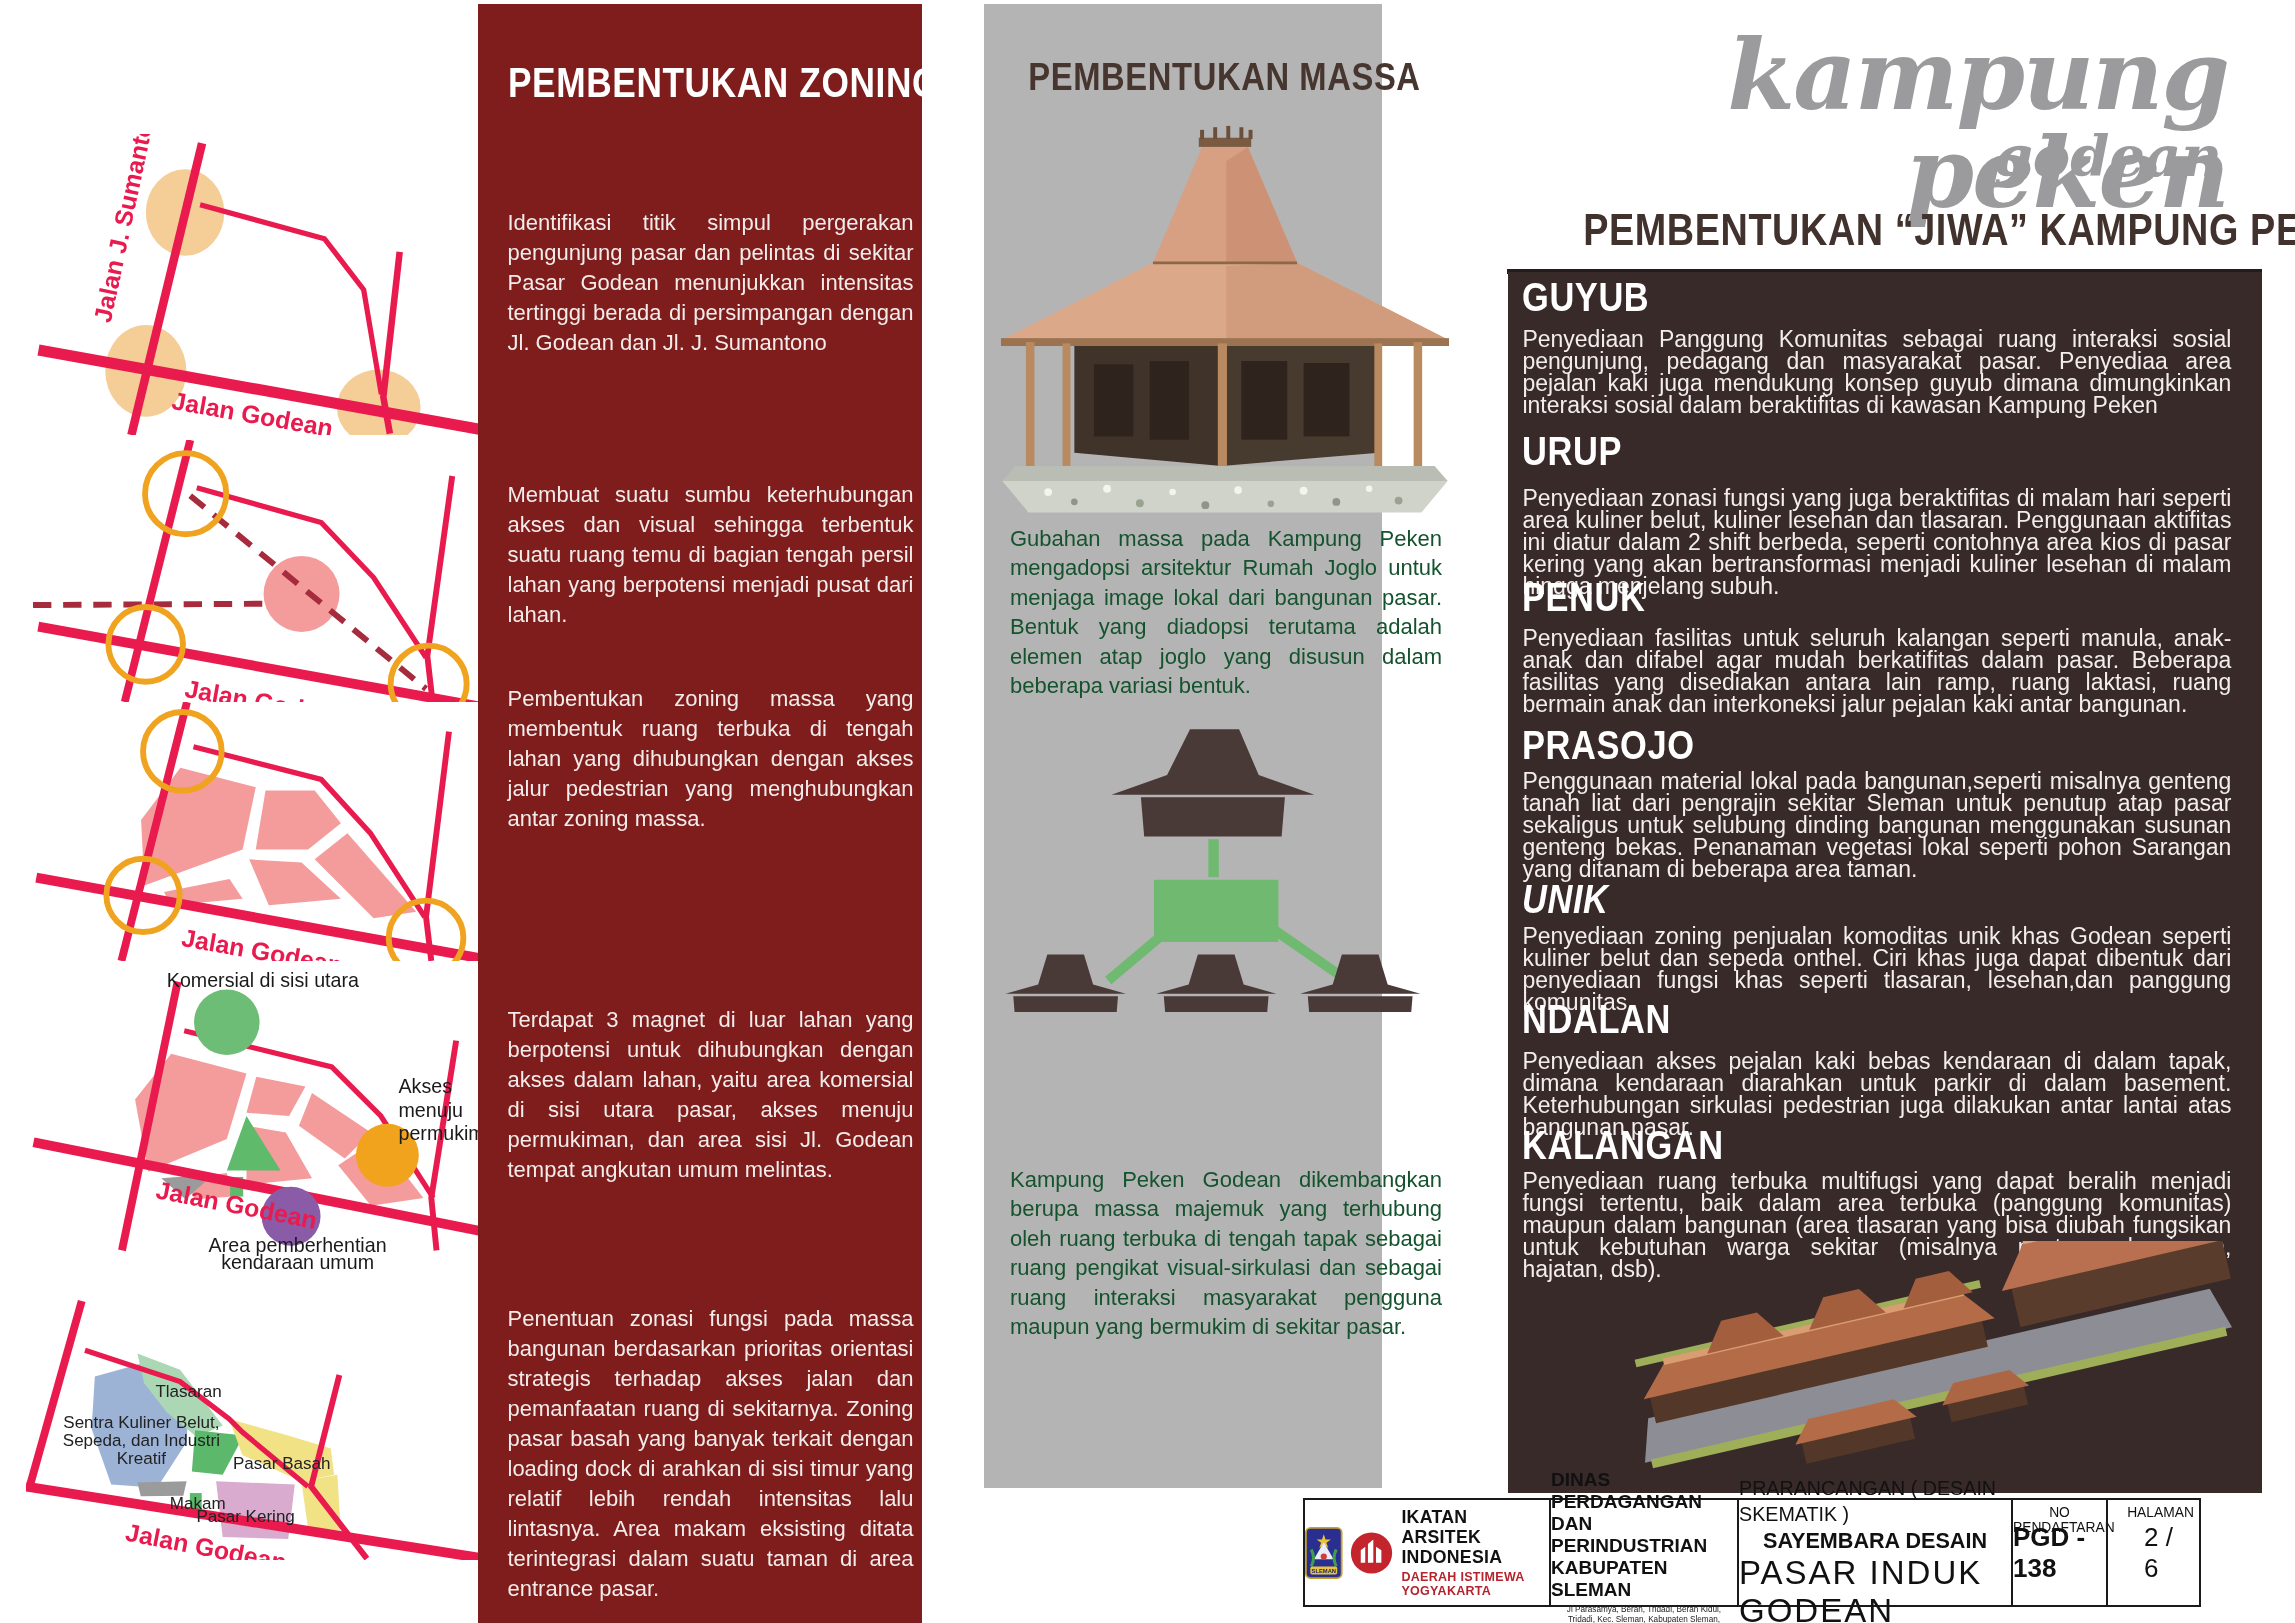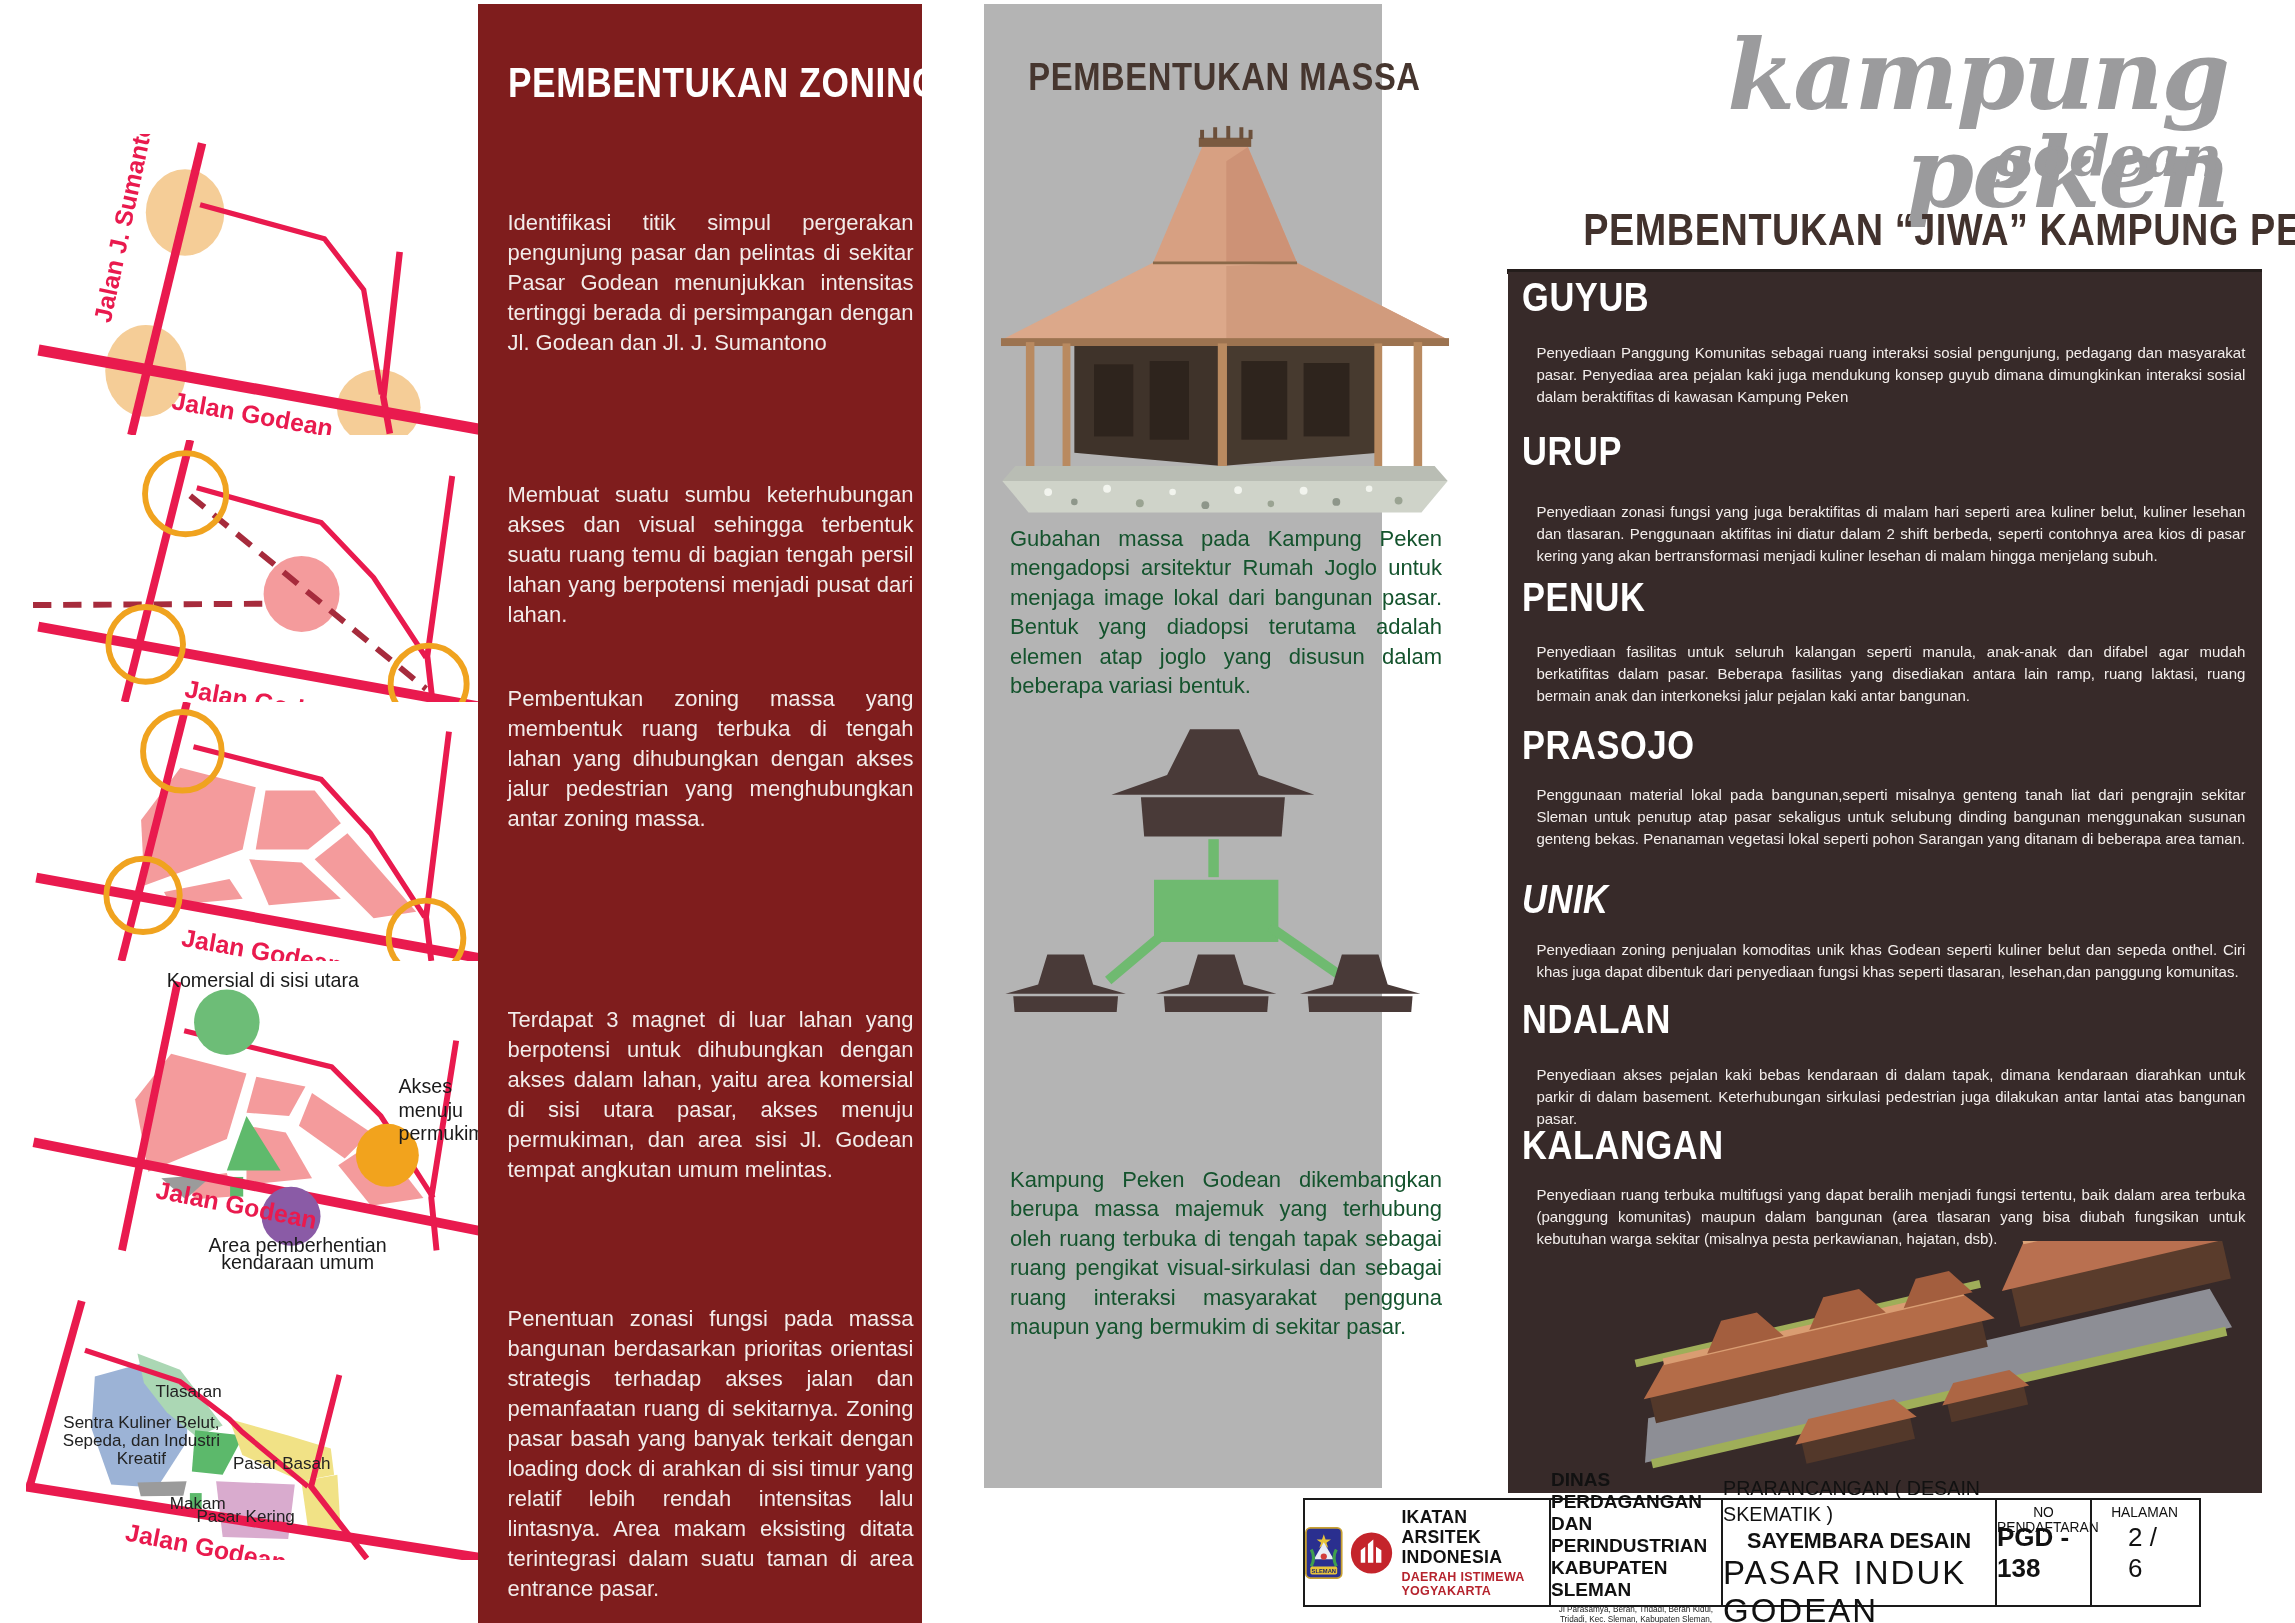--- a/index.html
+++ b/index.html
@@ -20,22 +20,22 @@
   .brand-main{left:1599px;top:26px;width:629px;text-align:right;color:#9b9b9d;
               font-family:"DejaVu Serif",serif;font-style:italic;font-weight:700;
               font-size:98px;letter-spacing:-2px;line-height:1;}
   .brand-sub{left:1599px;top:128px;width:623px;text-align:right;color:#9b9b9d;
              font-family:"DejaVu Serif",serif;font-style:italic;font-weight:700;
              font-size:56px;line-height:1;}
   .jiwa-heading{left:1507px;top:204px;width:755px;text-align:center;color:#42322d;
                 font-size:45px;border-bottom:5.2px solid #241d1b;padding-bottom:13px;}
   .jiwa-panel{left:1508px;top:272px;width:754px;height:1221px;background:#372a29;}
   .sec-title{left:14.4px;color:#ffffff;font-size:41px;line-height:1;}
-  .sec-body{left:14.4px;width:709px;color:#f3eeec;font-size:15px;line-height:22px;
-            text-align:justify;margin:14px;}
+  .sec-body{left:14.4px;width:709px;color:#f3eeec;font-size:23px;line-height:22px;
+            text-align:justify;margin:0;}
   .rdlbl{fill:#e91a4e;font-size:38px;font-weight:700;font-family:"Liberation Sans",sans-serif;}
   .maplbl{fill:#1a1a1a;font-size:30px;font-family:"Liberation Sans",sans-serif;}
   .zonelbl{fill:#222222;font-size:26px;font-family:"Liberation Sans",sans-serif;}
   .titleblock{left:1303px;top:1498px;width:894px;height:105px;background:#ffffff;
               border:2px solid #1a1a1a;display:flex;flex-direction:row;}
   .tb-cell{height:100%;box-sizing:border-box;display:flex;flex-direction:column;
            align-items:center;justify-content:center;}
   .tb-cell+.tb-cell{border-left:2px solid #1a1a1a;}
   .tb-agency-line{font-weight:700;font-size:19px;color:#111;line-height:22px;}
   .tb-addr{font-size:8.2px;color:#222;text-align:center;line-height:10.5px;margin-top:3.9px;width:95%;}
@@ -318,21 +318,21 @@
         <polygon points="40,72 40,30 52,20 52,72" fill="#ffffff"></polygon>
         <polygon points="58,72 58,36 70,44 70,72" fill="#ffffff"></polygon>
       </svg>
       <div style="text-align:left;">
         <div class="iai-text">IKATAN</div>
         <div class="iai-text">ARSITEK</div>
         <div class="iai-text">INDONESIA</div>
         <div class="iai-region">DAERAH ISTIMEWA YOGYAKARTA</div>
       </div>
     </div>
-    <div class="tb-cell" style="width:172px;">
+    <div class="tb-cell" style="width:188px;">
       <div class="tb-agency-line">DINAS PERDAGANGAN</div>
       <div class="tb-agency-line">DAN PERINDUSTRIAN</div>
       <div class="tb-agency-line">KABUPATEN SLEMAN</div>
       <div class="tb-addr">Jl Parasamya, Beran, Tridadi, Beran Kidul, Tridadi, Kec. Sleman, Kabupaten Sleman, Daerah Istimewa Yogyakarta 55511</div>
     </div>
     <div class="tb-cell" style="width:274px;">
       <div class="tb-proj1">PRARANCANGAN ( DESAIN SKEMATIK )</div>
       <div class="tb-proj2">SAYEMBARA DESAIN</div>
       <div class="tb-proj3">PASAR INDUK GODEAN</div>
     </div>

